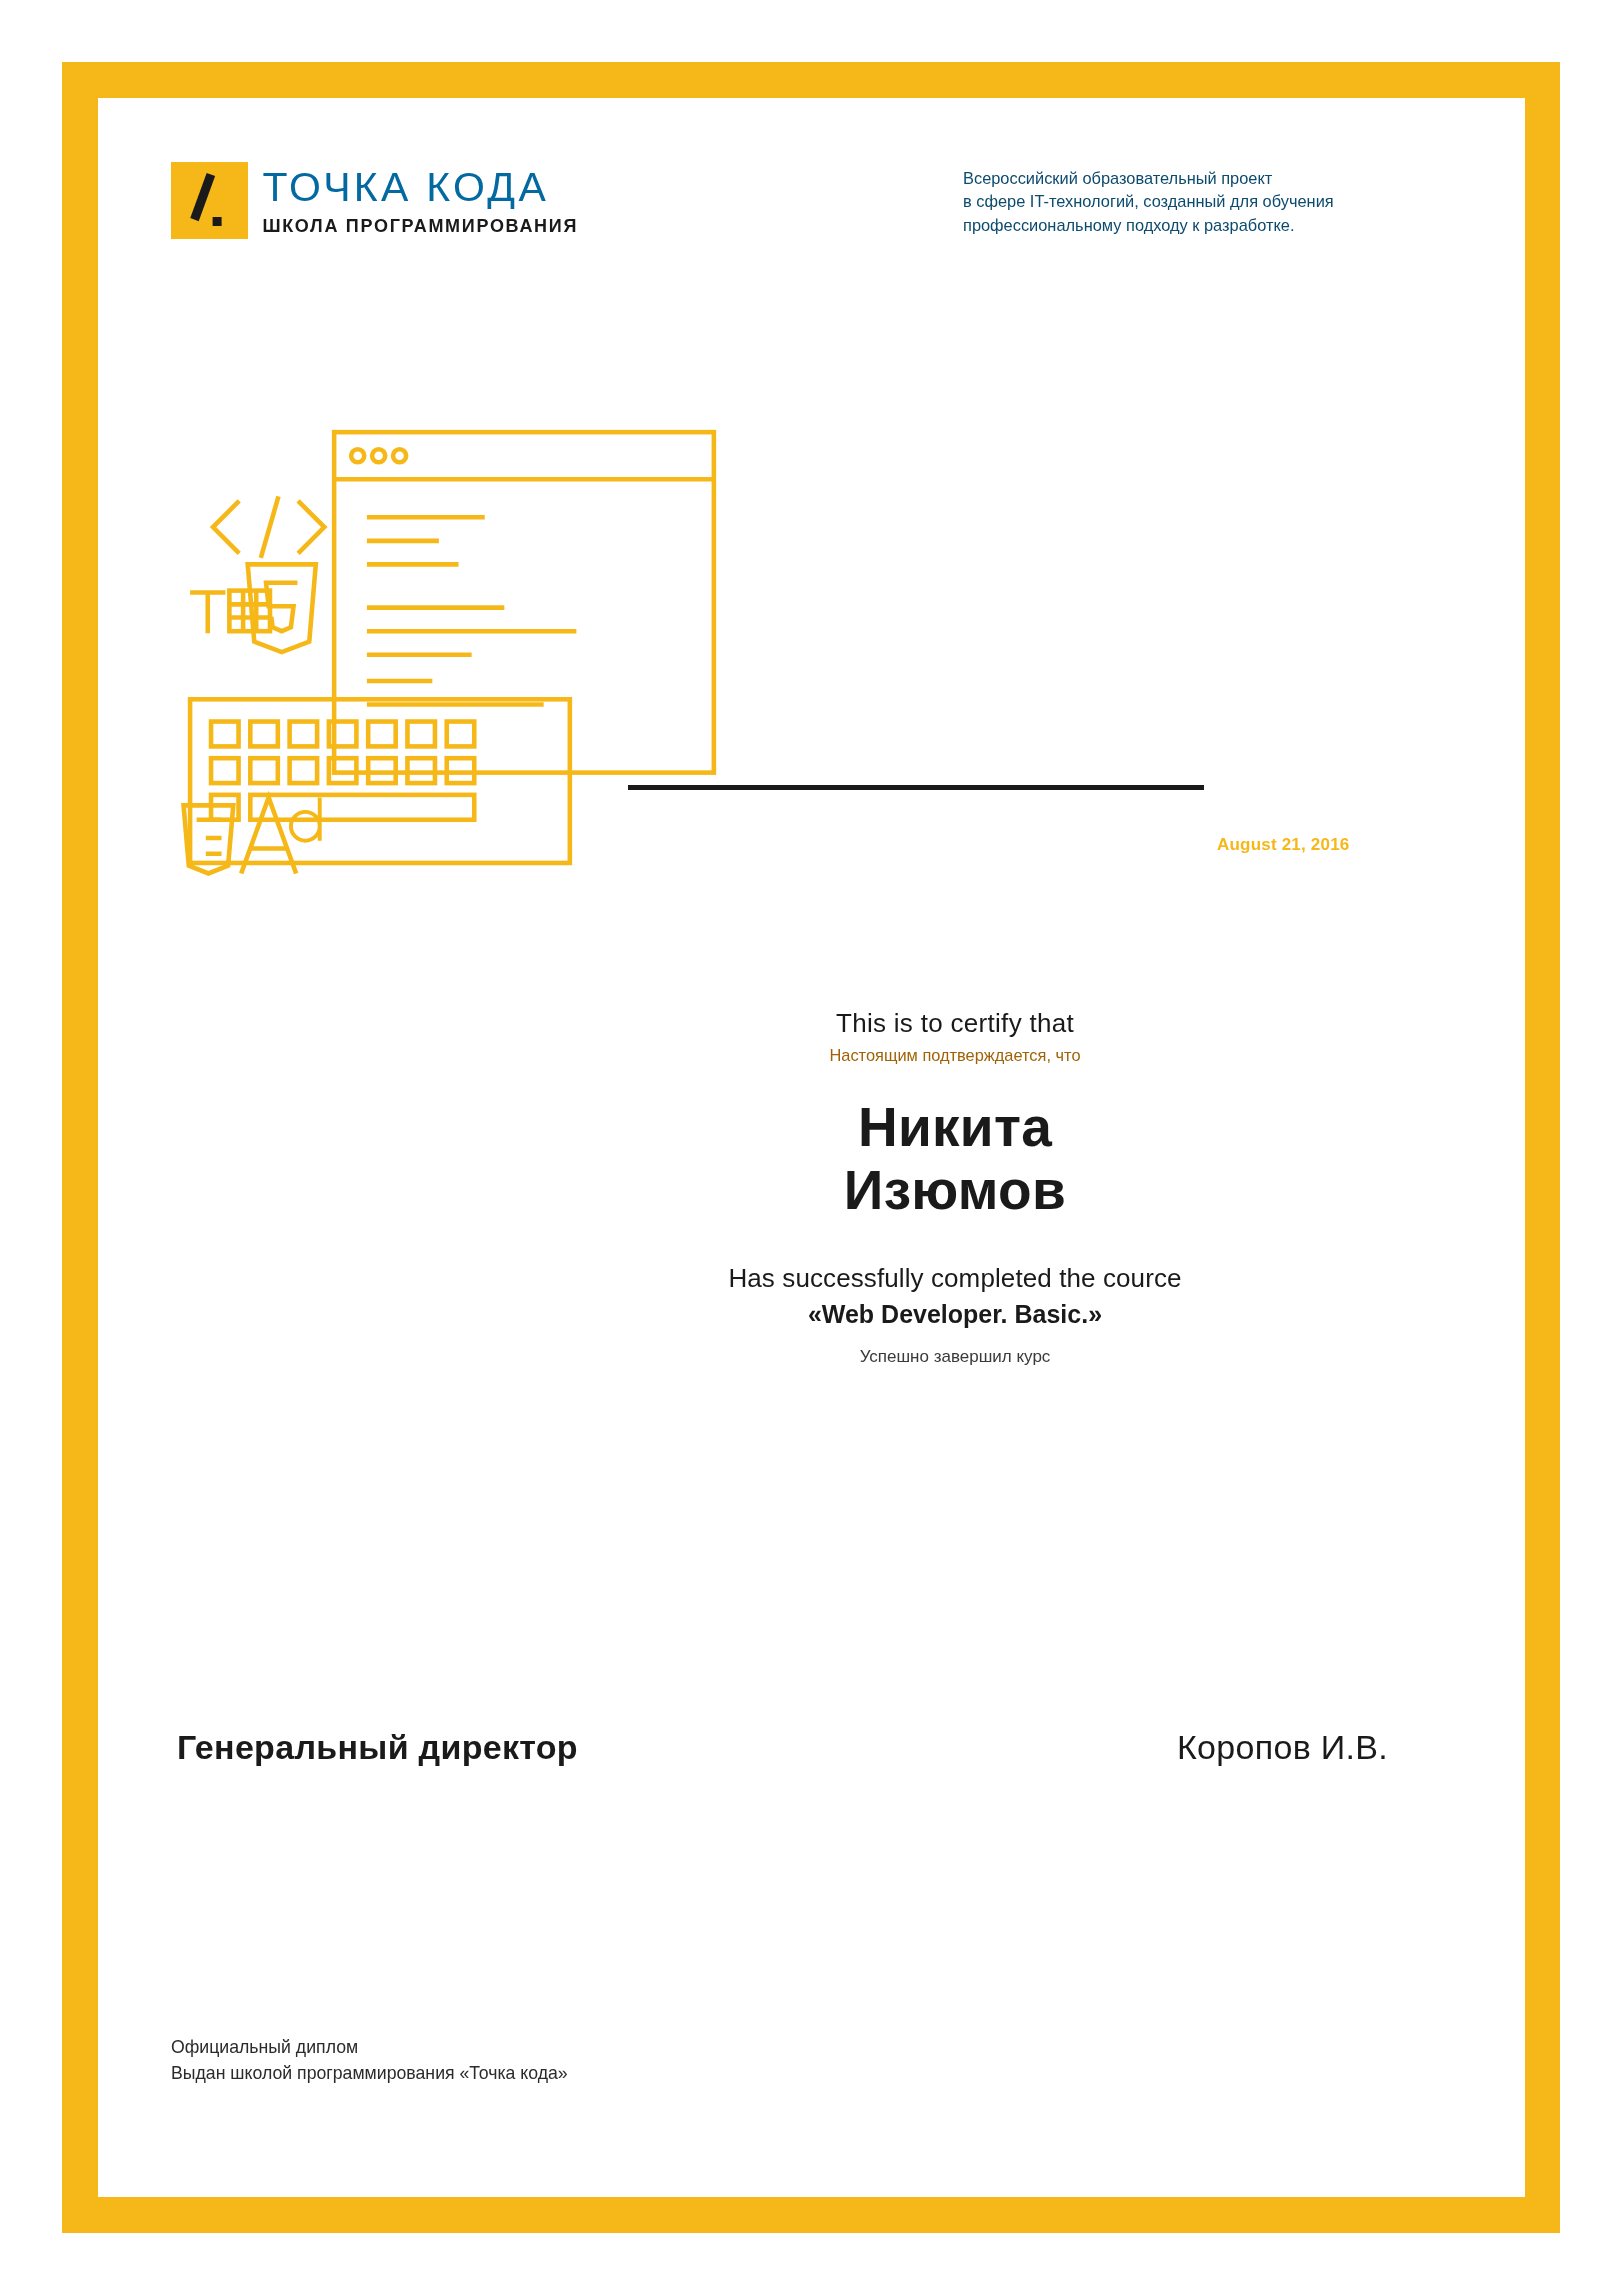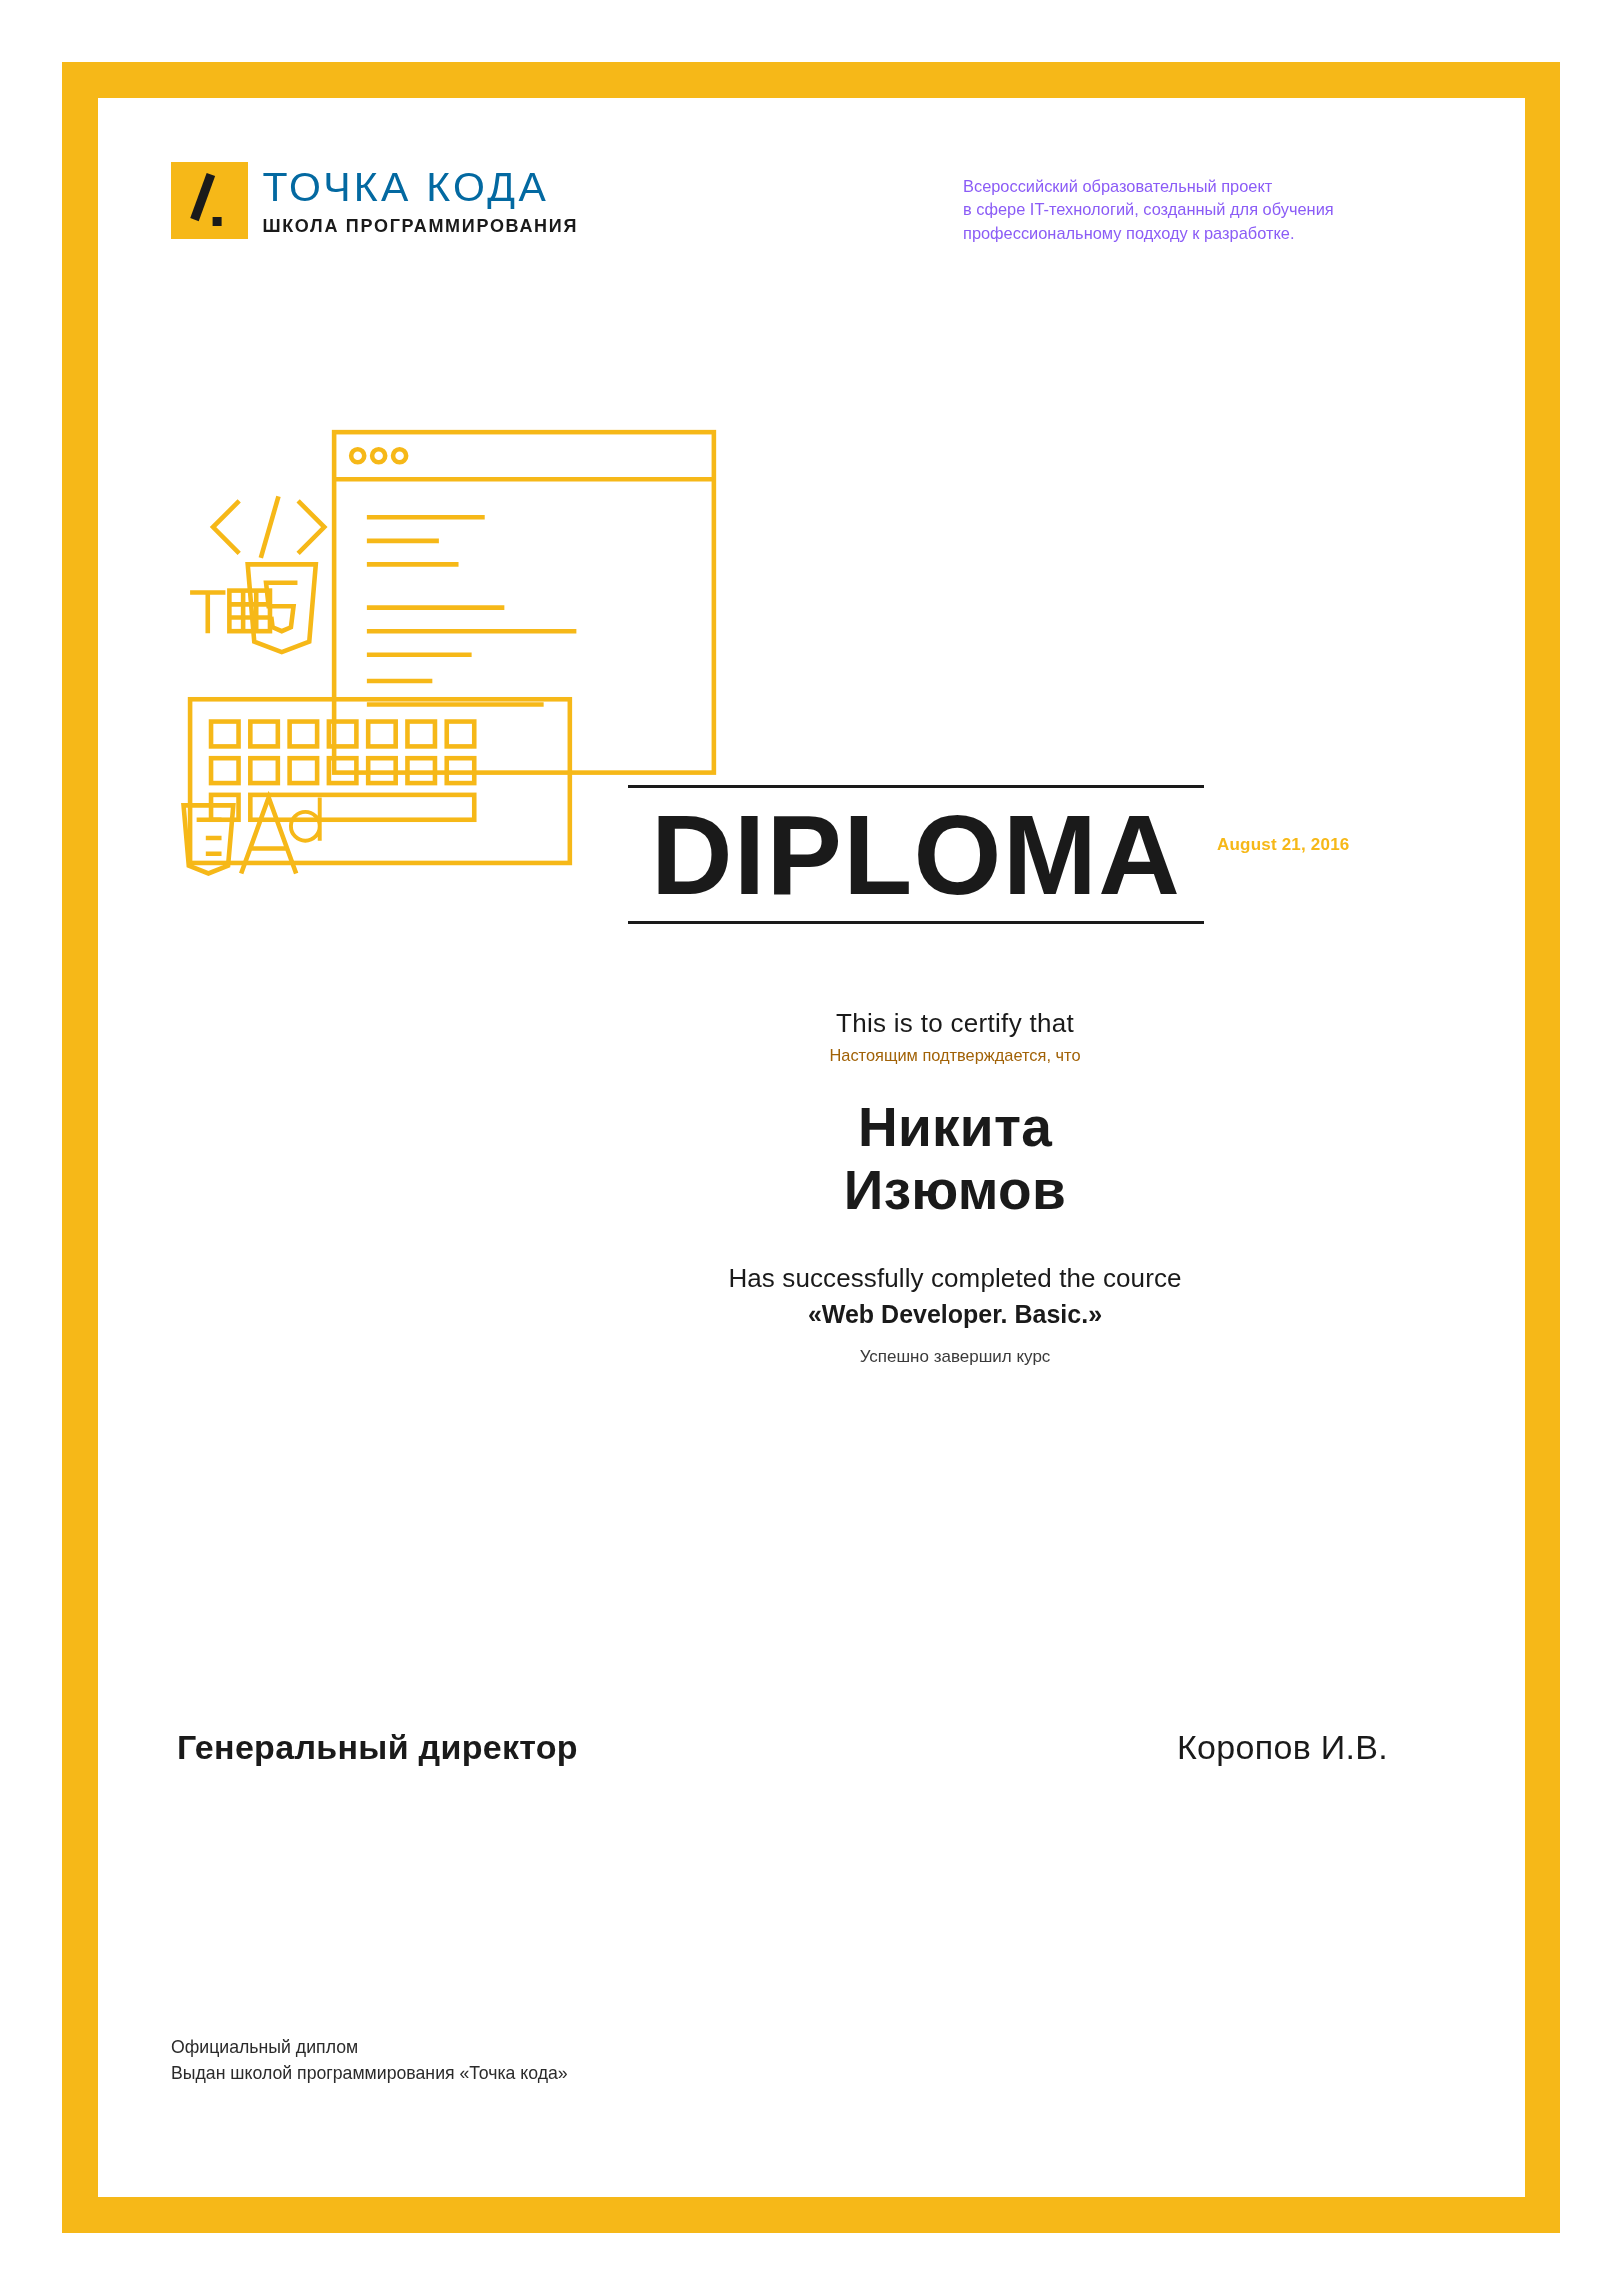--- a/index.html
+++ b/index.html
@@ -98,23 +98,22 @@
     color: #1a1a1a;
     line-height: 1;
     white-space: nowrap;
   }
   .header-desc {
     position: absolute;
     left: 792px;
     top: 5.2px;
     font-size: 16.4px;
     line-height: 1.42;
-    color: #8b5cf6;
+    color: #0c4a6e;
     white-space: pre-line;
-    margin-top: 8px;
   }
 
   
   .illo {
     position: absolute;
     left: 177px;
     top: 419px;
     width: 694px;
     height: 609px;
   }
@@ -331,21 +330,20 @@
         <g stroke="#F6B818">
           <path d="M98 694 L140 578 L182 694 M112 656 L168 656"></path>
           <path d="M196 600 a22 22 0 1 1 0 44 a22 22 0 1 1 0 -44 M218 578 L218 644" stroke-width="6"></path>
         </g>
       </g>
     </svg>
   </div>
 
   <div class="diploma-block">
     <div class="rule"></div>
-    <div class="diploma-word">DIPLOMA</div>
     <div class="rule"></div>
     <div class="diploma-date">August 21, 2016</div>
   </div>
 
   <div class="body-block">
     <div class="certify-en">This is to certify that</div>
     <div class="certify-ru">Настоящим подтверждается, что</div>
     <div class="recipient">
       <div>Никита</div>
       <div>Изюмов</div>

